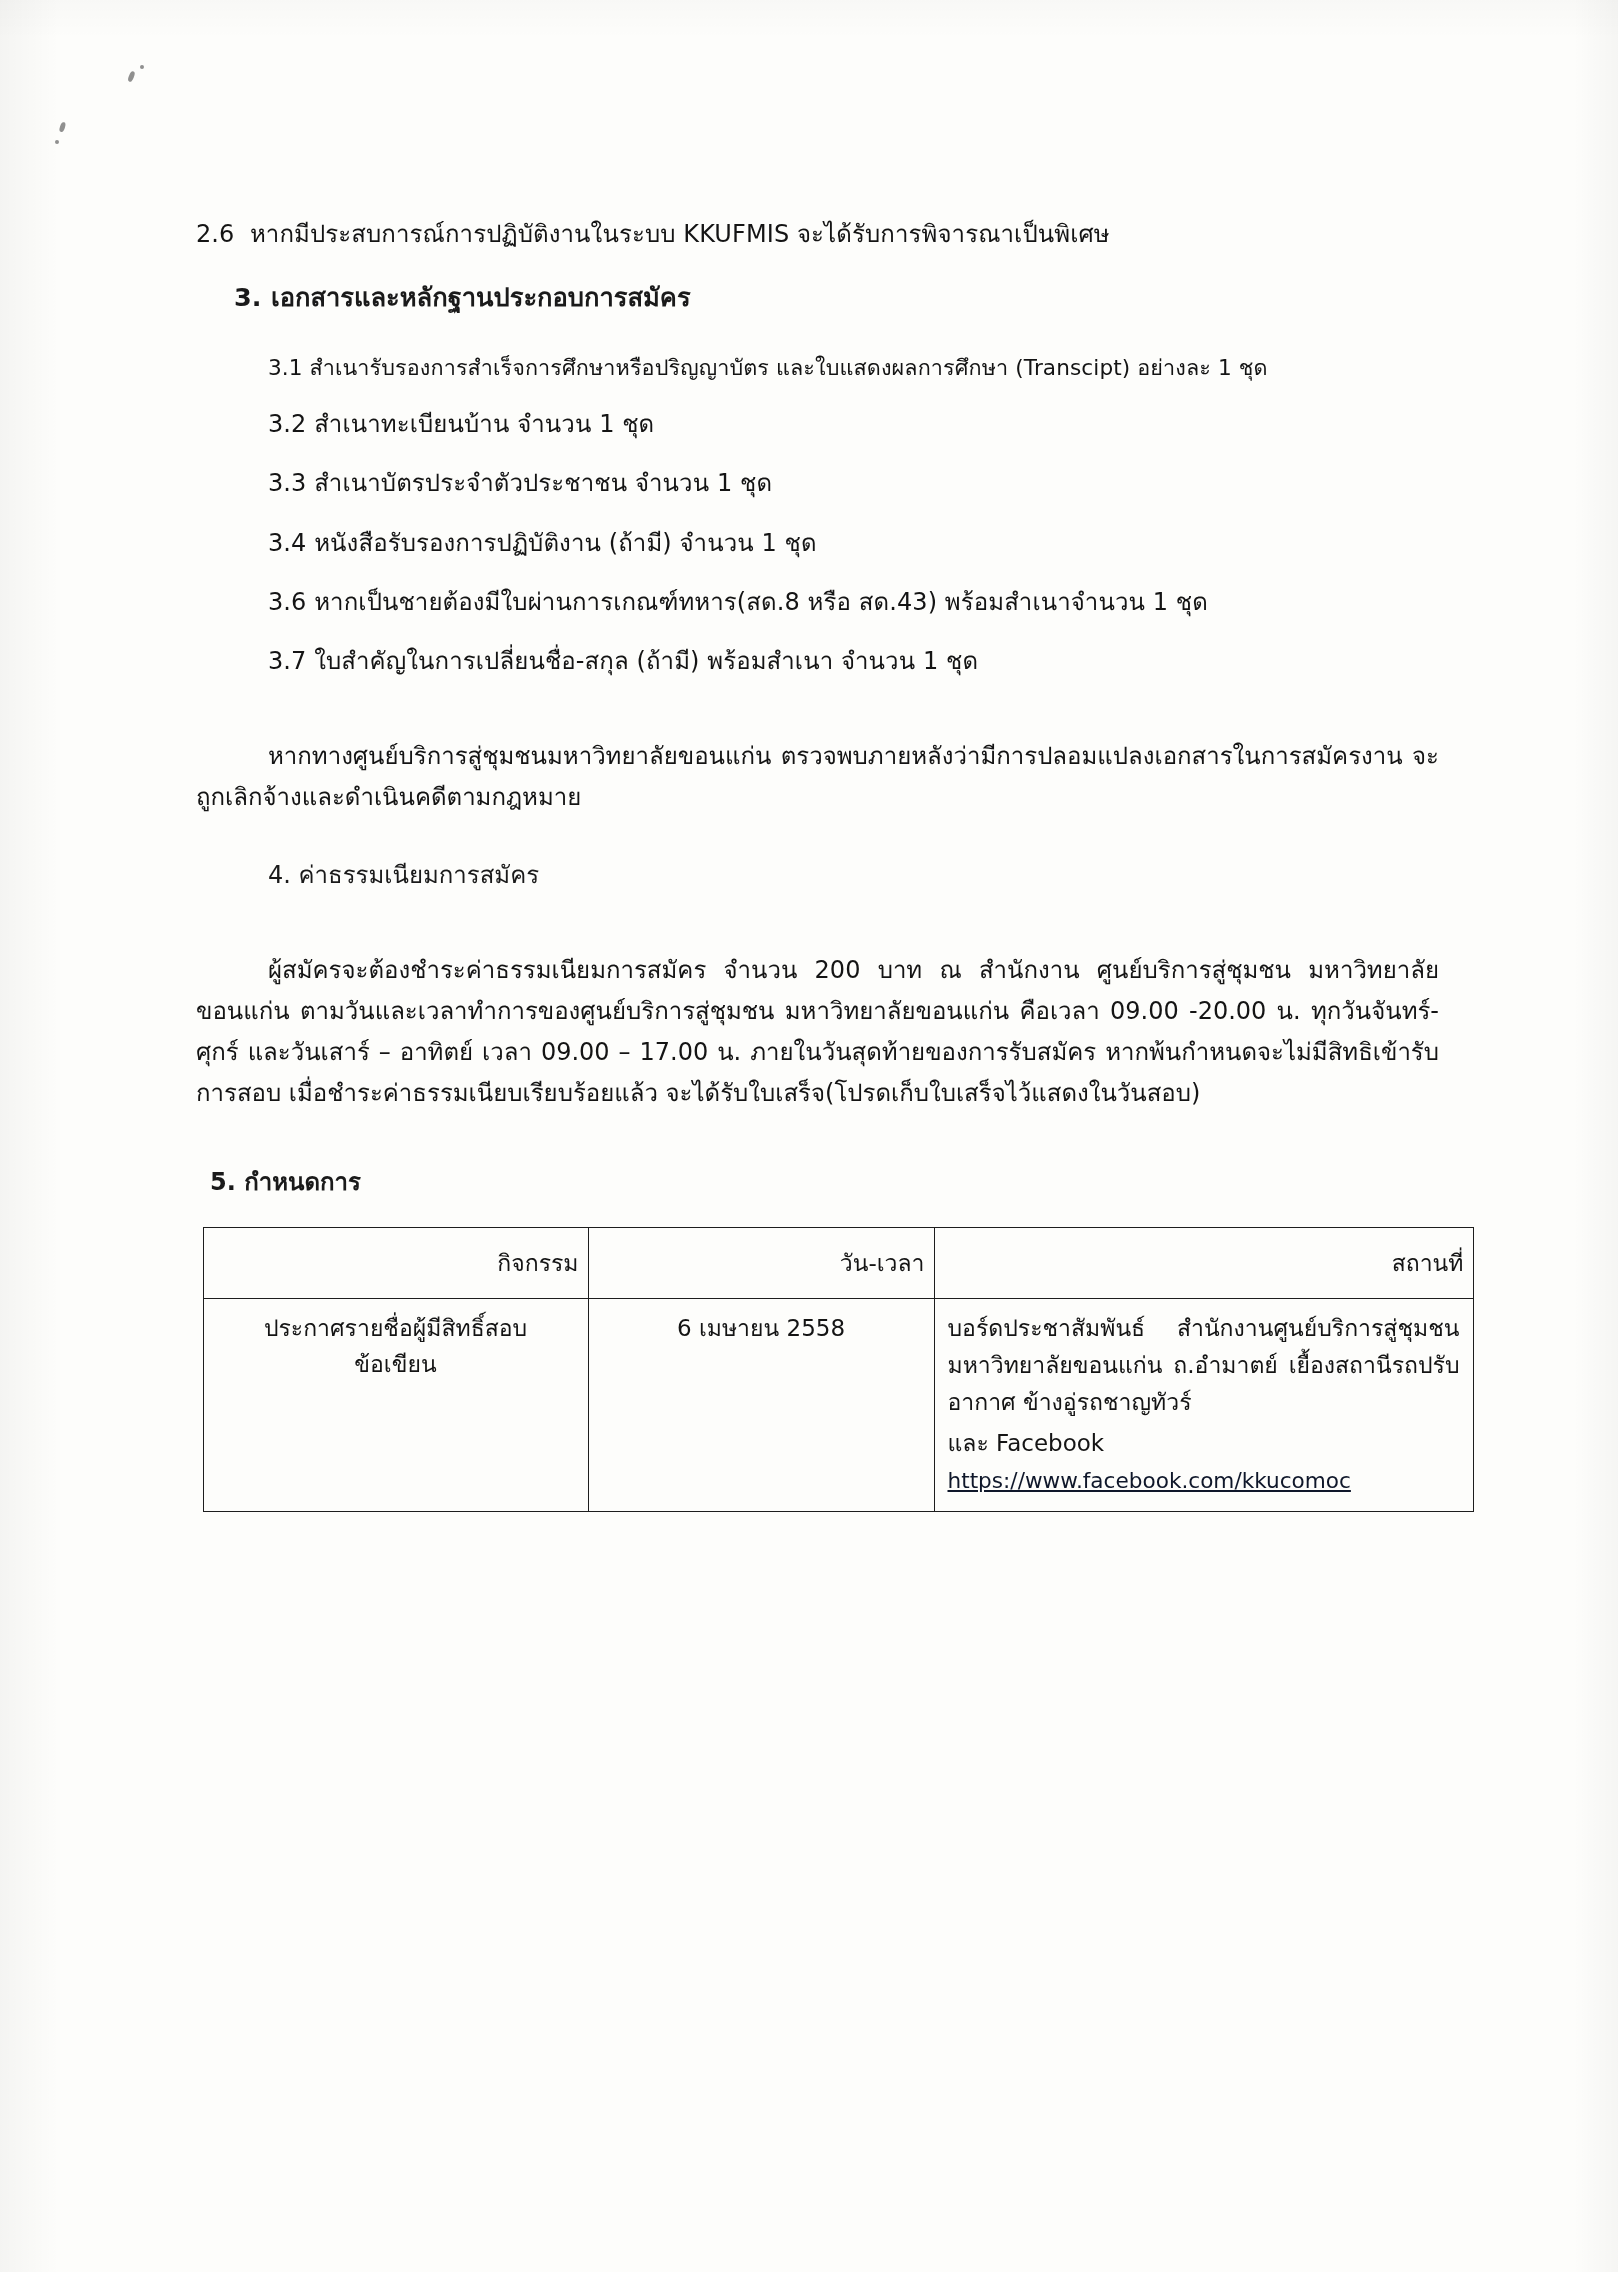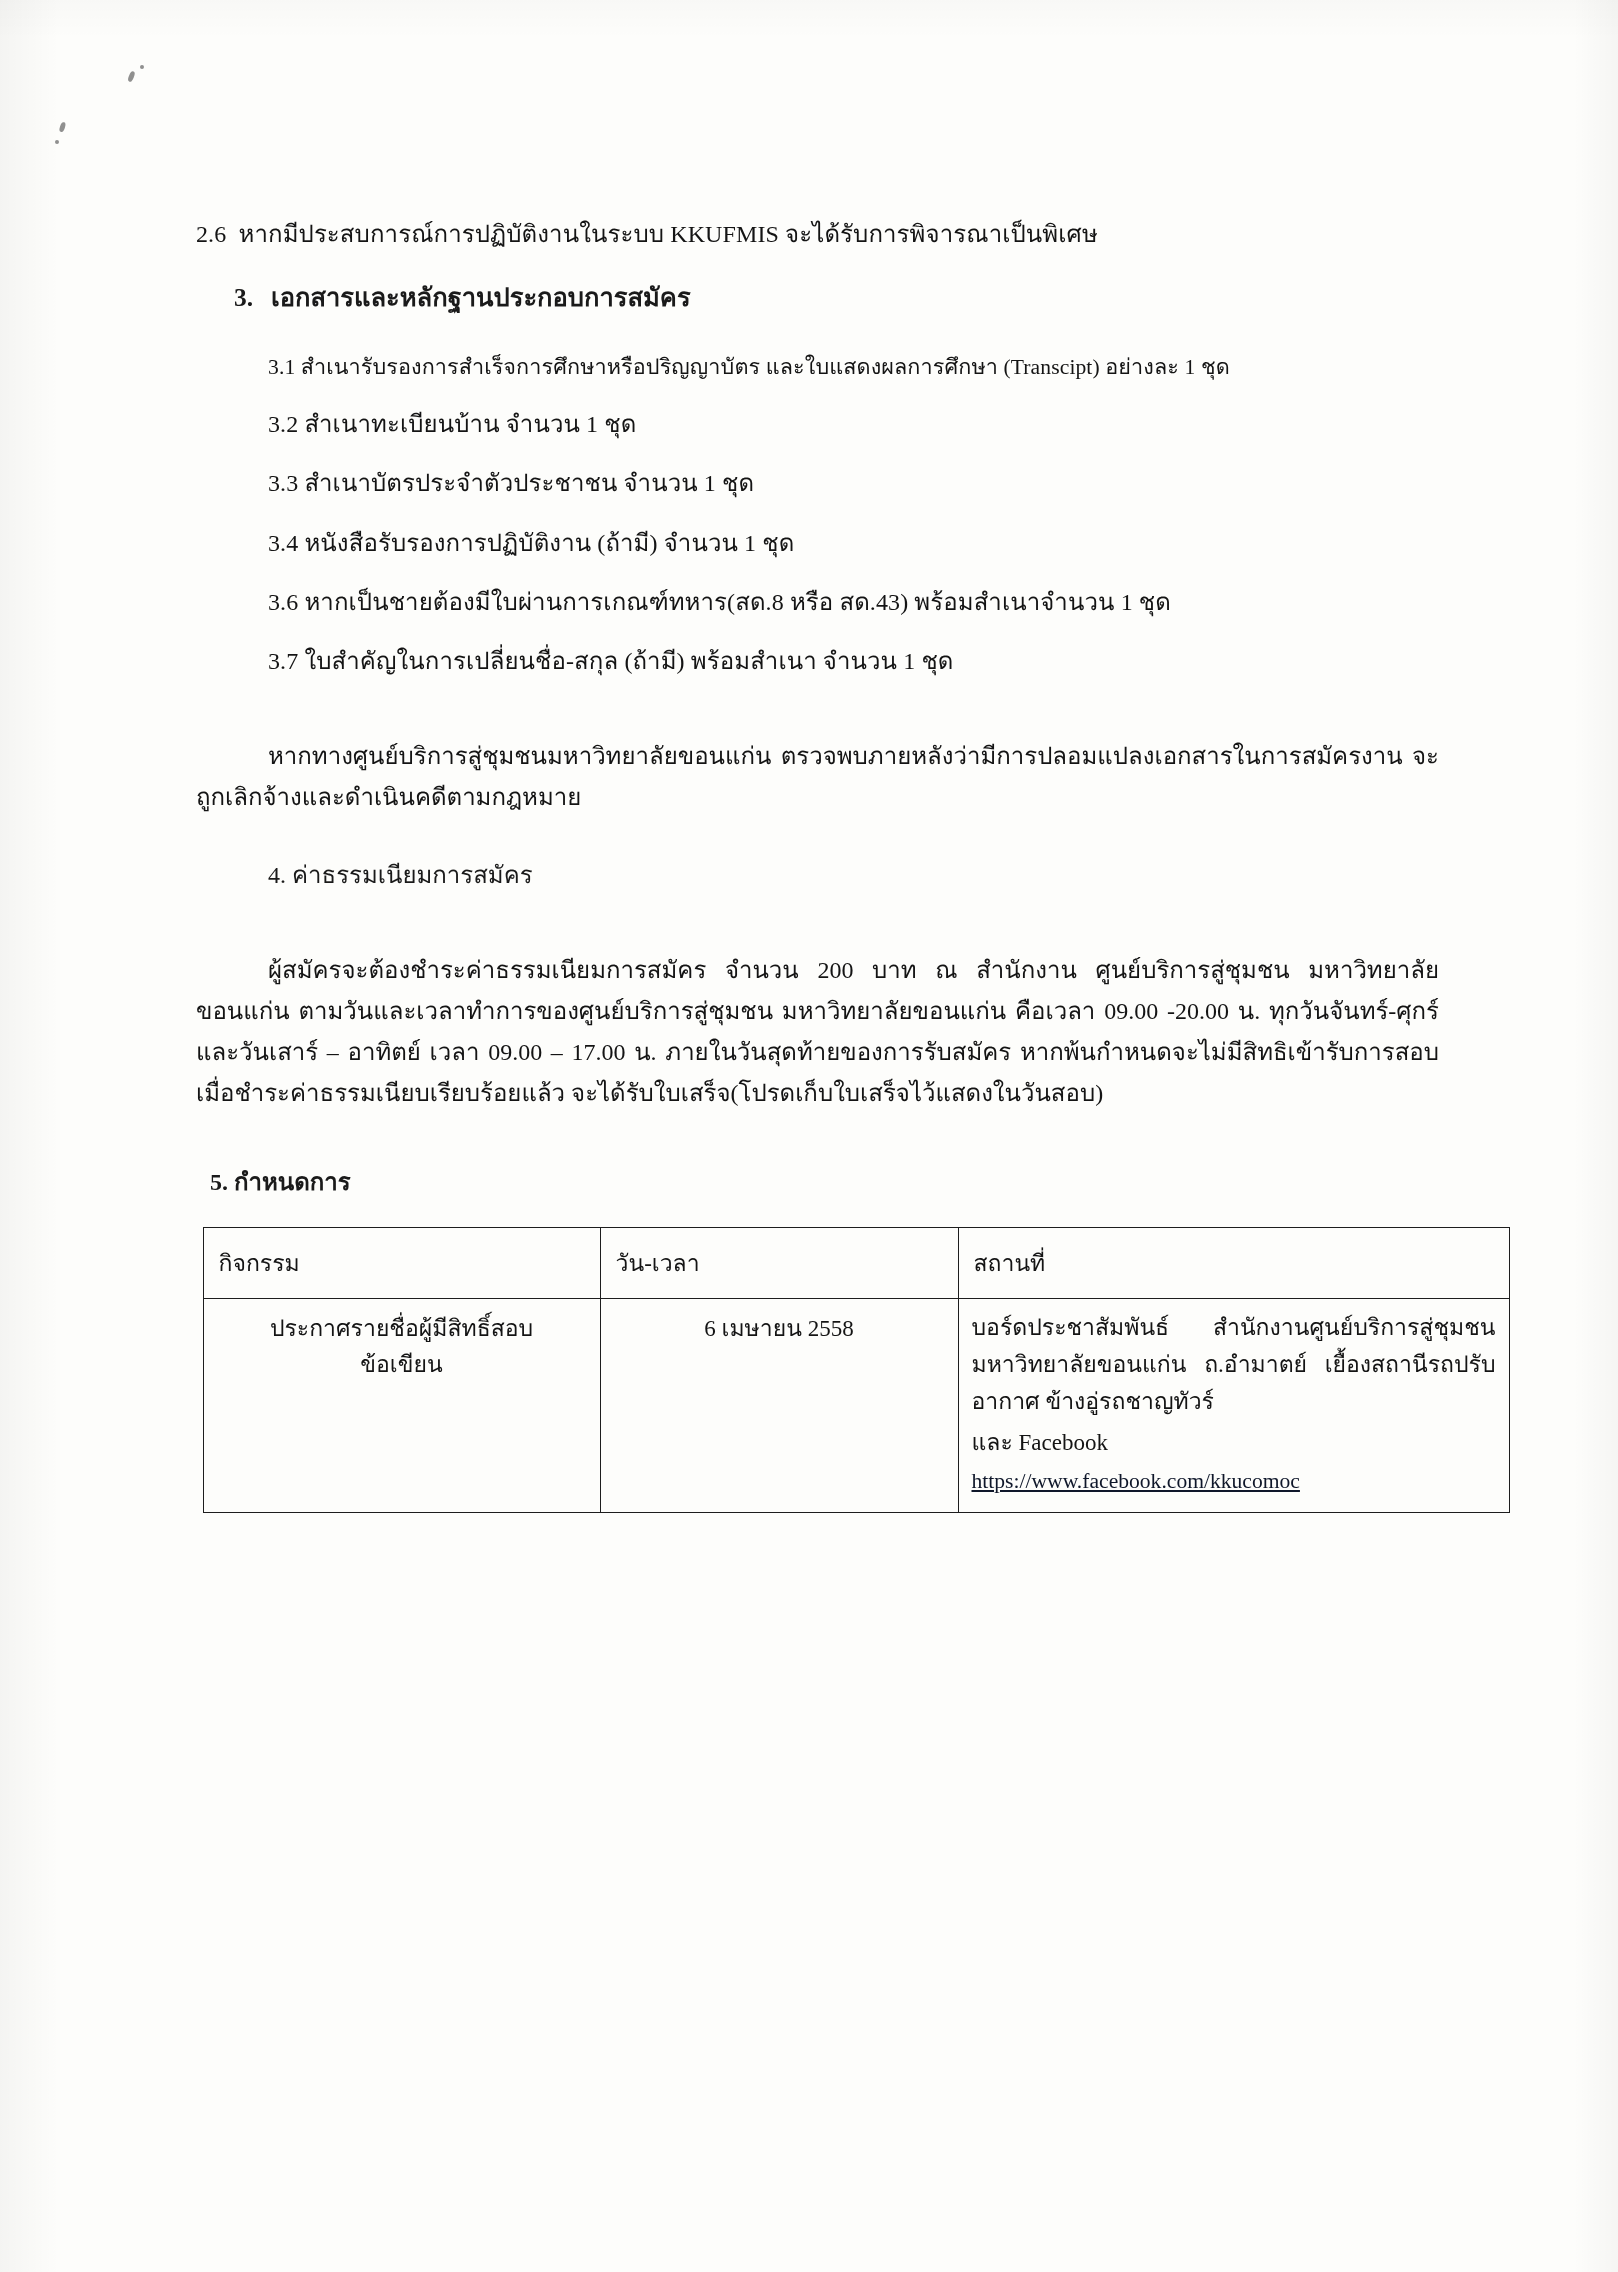--- a/index.html
+++ b/index.html
@@ -28,21 +28,20 @@
       linear-gradient(to left, rgba(0,0,0,0.03) 0px, rgba(0,0,0,0.0) 46px),
       linear-gradient(to bottom, rgba(0,0,0,0.02) 0px, rgba(0,0,0,0.0) 39px);
     pointer-events: none;
   }
   .content {
     position: absolute;
     left: 0;
     top: 0;
     width: 1315px;
     height: 2273px;
-    font-family: Liberation Serif, serif;
   }
   .speck {
     position: absolute;
     background: #6b6b6b;
     border-radius: 50%;
     opacity: 0.75;
   }
   .doc-body {
     position: absolute;
     left: 196px;
@@ -103,23 +102,23 @@
   }
   table.schedule th,
   table.schedule td {
     border: 1.3px solid #1d1d1d;
     padding: 11.8px 13px;
     font-size: 23px;
     vertical-align: top;
     color: #141414;
   }
   table.schedule th {
-    text-align: left;
+    text-align: right;
     font-weight: normal;
-    padding: 17px 15px;
+    padding: 17px 9px;
   }
   td.center-mid {
     text-align: center;
     vertical-align: middle;
   }
   td.justify {
     text-align: justify;
     text-justify: inter-character;
     line-height: 1.6;
   }

